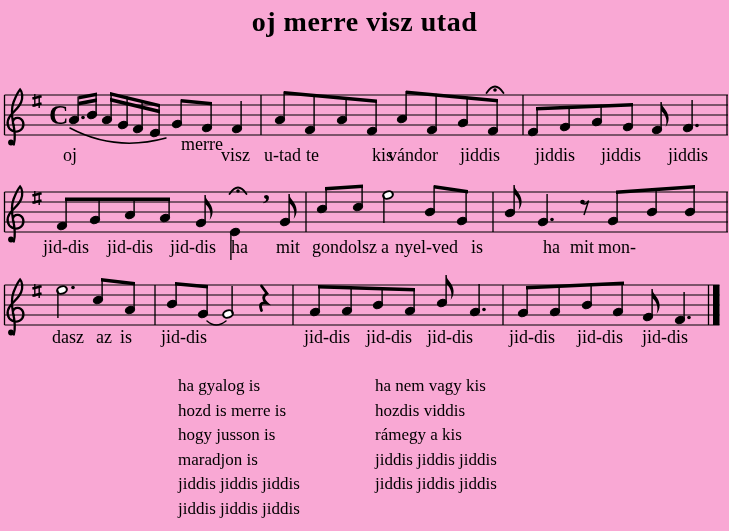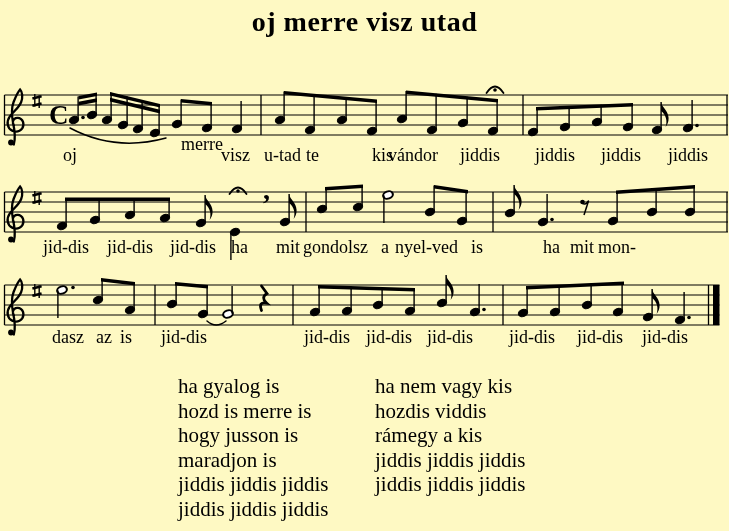--- a/index.html
+++ b/index.html
@@ -1,22 +1,22 @@
 <!DOCTYPE html>
 <html><head>
 <meta charset="utf-8">
 <style>
   html,body{margin:0;padding:0;background:#ffffff;}
-  .page{position:relative;width:729px;height:531px;background:#fef9c3;color:#000;
+  .page{position:relative;width:729px;height:531px;background:#f9a8d4;color:#000;
         font-family:"Liberation Serif",serif;overflow:hidden;}
   .title{position:absolute;top:6px;left:0;width:729px;text-align:center;
          font-size:28px;font-weight:bold;letter-spacing:.5px;}
   #score{position:absolute;left:0;top:0;}
   .lyric{position:absolute;font-size:18px;white-space:nowrap;line-height:1;}
-  .verse-col{position:absolute;top:374px;font-size:21px;line-height:24.6px;}
+  .verse-col{position:absolute;top:374px;font-size:17px;line-height:24.6px;}
   .verse-left{left:178px;}
   .verse-right{left:375px;}
 </style>
 </head>
 <body>
 
 <div class="page">
   <div class="title">oj merre visz utad</div>
 
   <svg id="score" width="729" height="531" viewBox="0 0 729 531">
@@ -272,21 +272,21 @@
       <span class="lyric" style="left: 388px; top: 146px;">vándor</span>
       <span class="lyric" style="left: 460px; top: 146px;">jiddis</span>
       <span class="lyric" style="left: 535px; top: 146px;">jiddis</span>
       <span class="lyric" style="left: 601px; top: 146px;">jiddis</span>
       <span class="lyric" style="left: 668px; top: 146px;">jiddis</span>
       <span class="lyric" style="left: 43px; top: 238px;">jid-dis</span>
       <span class="lyric" style="left: 107px; top: 238px;">jid-dis</span>
       <span class="lyric" style="left: 170px; top: 238px;">jid-dis</span>
       <span class="lyric" style="left: 231px; top: 238px;">ha</span>
       <span class="lyric" style="left: 276px; top: 238px;">mit</span>
-      <span class="lyric" style="left: 303px; top: 238px; text-align: center;">gondolsz</span>
+      <span class="lyric" style="left: 312px; top: 238px; text-align: center;">gondolsz</span>
       <span class="lyric" style="left: 381px; top: 238px;">a</span>
       <span class="lyric" style="left: 395px; top: 238px;">nyel-ved</span>
       <span class="lyric" style="left: 471px; top: 238px;">is</span>
       <span class="lyric" style="left: 543px; top: 238px;">ha</span>
       <span class="lyric" style="left: 570px; top: 238px;">mit</span>
       <span class="lyric" style="left: 598px; top: 238px;">mon-</span>
       <span class="lyric" style="left: 52px; top: 328px;">dasz</span>
       <span class="lyric" style="left: 96px; top: 328px;">az</span>
       <span class="lyric" style="left: 120px; top: 328px;">is</span>
       <span class="lyric" style="left: 161px; top: 328px;">jid-dis</span>

